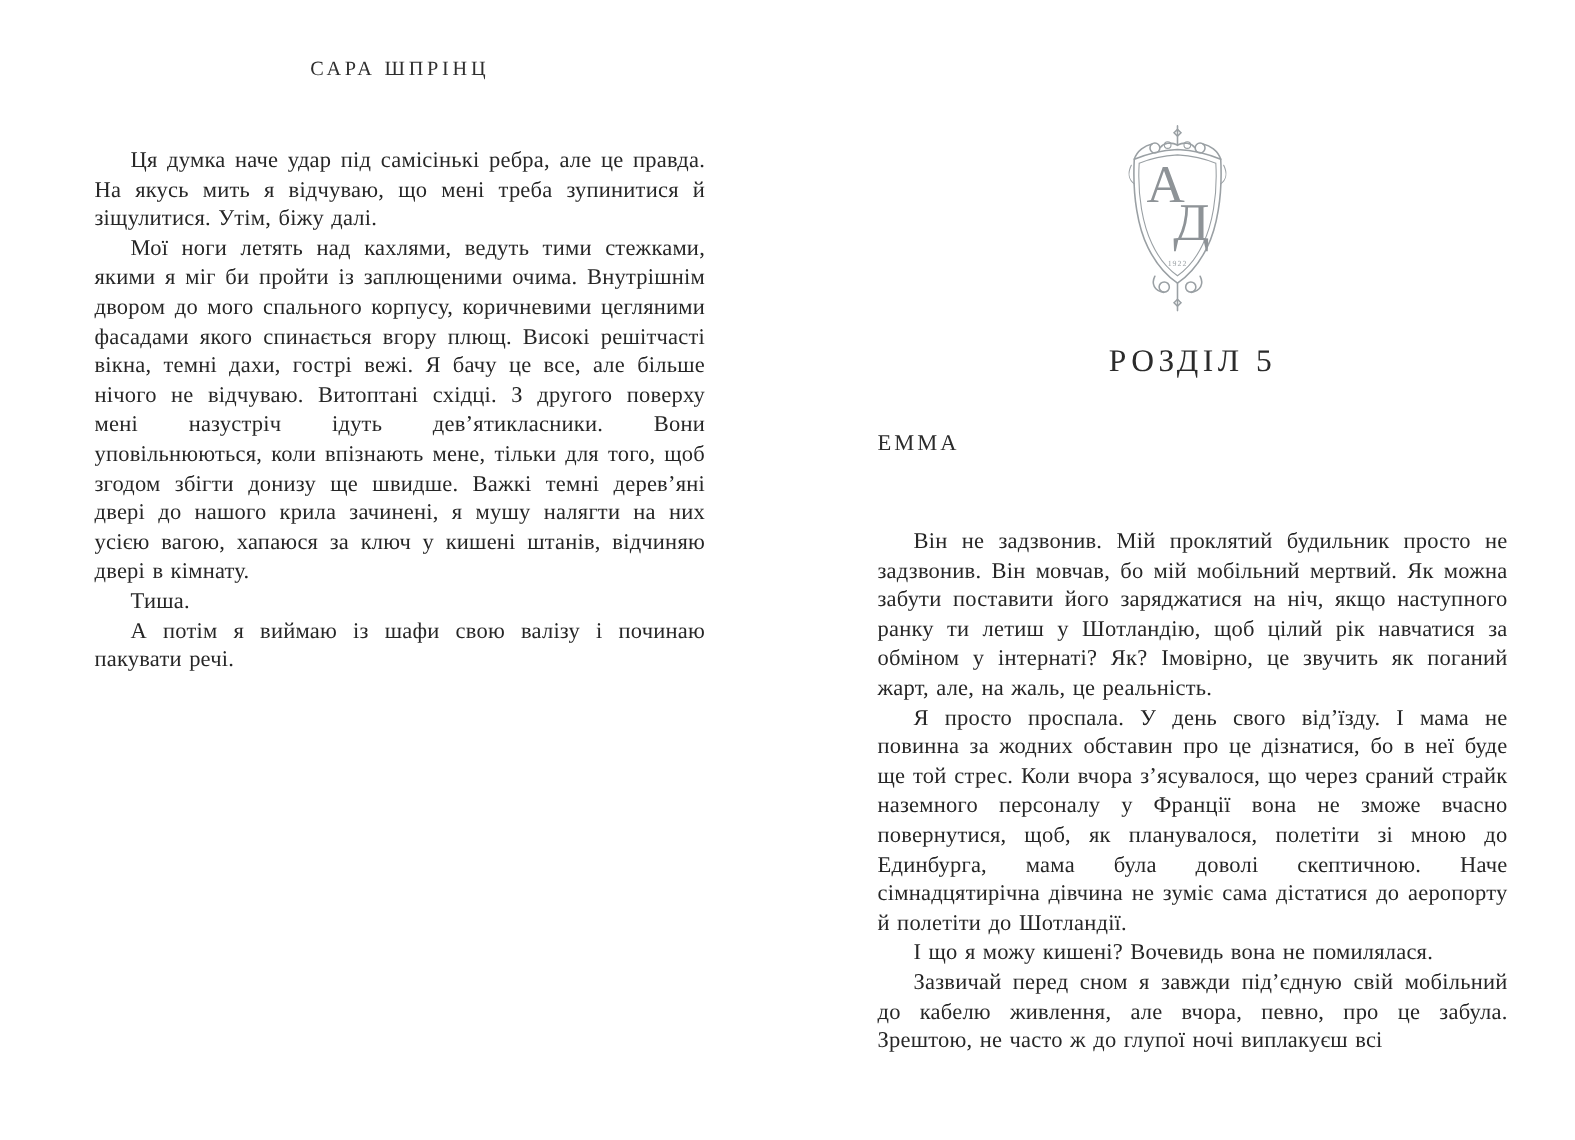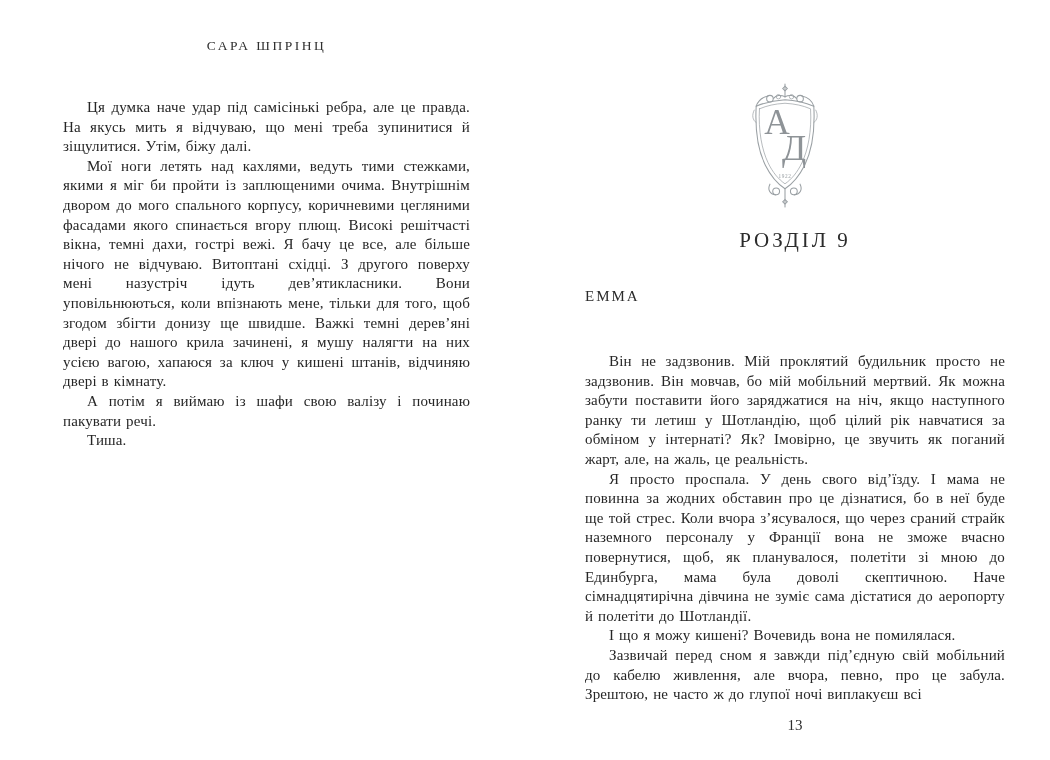--- a/index.html
+++ b/index.html
@@ -100,22 +100,22 @@
 </style>
 </head>
 <body>
 
 <section class="page page-left">
   <div class="running-head">САРА ШПРІНЦ</div>
 
   <div class="body-text">
     <p>Ця думка наче удар під самісінькі ребра, але це правда. На якусь мить я відчуваю, що мені треба зупинитися й зіщулитися. Утім, біжу далі.</p>
     <p>Мої ноги летять над кахлями, ведуть тими стежками, якими я міг би пройти із заплющеними очима. Внутрішнім двором до мого спального корпусу, коричневими цегляними фасадами якого спинається вгору плющ. Високі решітчасті вікна, темні дахи, гострі вежі. Я бачу це все, але більше нічого не відчуваю. Витоптані східці. З другого поверху мені назустріч ідуть дев’ятикласники. Вони уповільнюються, коли впізнають мене, тільки для того, щоб згодом збігти донизу ще швидше. Важкі темні дерев’яні двері до нашого крила зачинені, я мушу налягти на них усією вагою, хапаюся за ключ у кишені штанів, відчиняю двері в кімнату.</p>
+    <p>Тиша.</p>
     <p>А потім я виймаю із шафи свою валізу і починаю пакувати речі.</p>
-    <p>Тиша.</p>
   </div>
 </section>
 
 <section class="page page-right">
 
   <div class="emblem-wrap">
     <svg class="emblem-svg centered-shift" width="92" height="131" viewBox="0 0 140 200" xmlns="http://www.w3.org/2000/svg">
       <g stroke="#9aa0a4" fill="none" stroke-width="1.6" stroke-linecap="round">
 
         <path d="M70 26 L70 6"></path>
@@ -141,25 +141,24 @@
         <path d="M47 159 C43 167 46.5 174 56 175.5 M93 159 C97 167 93.5 174 84 175.5"></path>
         <path d="M70 166 L70 194"></path>
         <path d="M66.5 186 L70 182.5 L73.5 186 L70 189.5 Z"></path>
       </g>
       <text x="58" y="83" font-size="54" fill="#8e9397" text-anchor="middle">А</text>
       <text x="84" y="122" font-size="54" fill="#8e9397" text-anchor="middle">Д</text>
       <text x="70" y="149" font-size="8" letter-spacing="1" fill="#9aa0a4" text-anchor="middle">1922</text>
     </svg>
   </div>
 
-  <h1 class="chapter-title centered-shift">РОЗДІЛ 9</h1>
+  <h1 class="chapter-title centered-shift">РОЗДІЛ 5</h1>
 
   <div class="pov-heading">ЕММА</div>
 
   <div class="body-text">
     <p>Він не задзвонив. Мій проклятий будильник просто не задзвонив. Він мовчав, бо мій мобільний мертвий. Як можна забути поставити його заряджатися на ніч, якщо наступного ранку ти летиш у Шотландію, щоб цілий рік навчатися за обміном у інтернаті? Як? Імовірно, це звучить як поганий жарт, але, на жаль, це реальність.</p>
     <p>Я просто проспала. У день свого від’їзду. І мама не повинна за жодних обставин про це дізнатися, бо в неї буде ще той стрес. Коли вчора з’ясувалося, що через сраний страйк наземного персоналу у Франції вона не зможе вчасно повернутися, щоб, як планувалося, полетіти зі мною до Единбурга, мама була доволі скептичною. Наче сімнадцятирічна дівчина не зуміє сама дістатися до аеропорту й полетіти до Шотландії.</p>
     <p>І що я можу кишені? Вочевидь вона не помилялася.</p>
     <p>Зазвичай перед сном я завжди під’єдную свій мобільний до кабелю живлення, але вчора, певно, про це забула. Зрештою, не часто ж до глупої ночі виплакуєш всі</p>
   </div>
 
-  <div class="page-number centered-shift">13</div>
 </section>
 
 </body></html>

